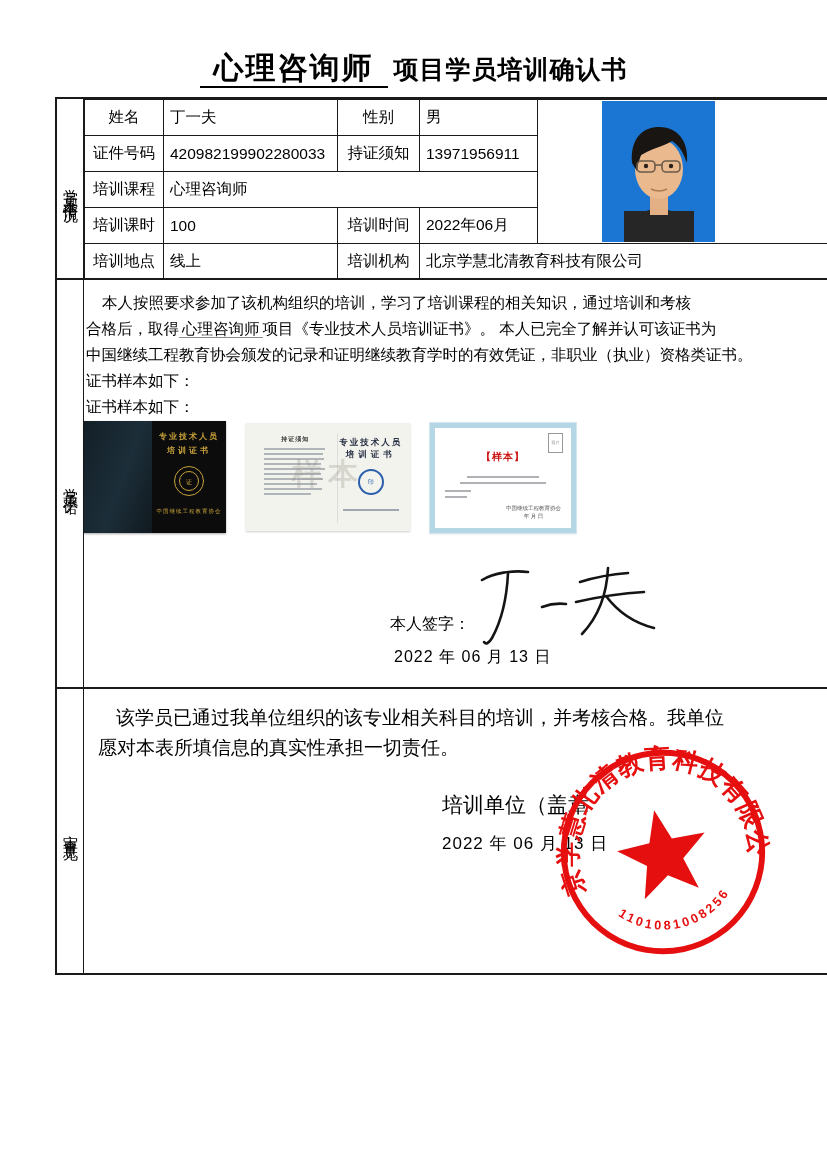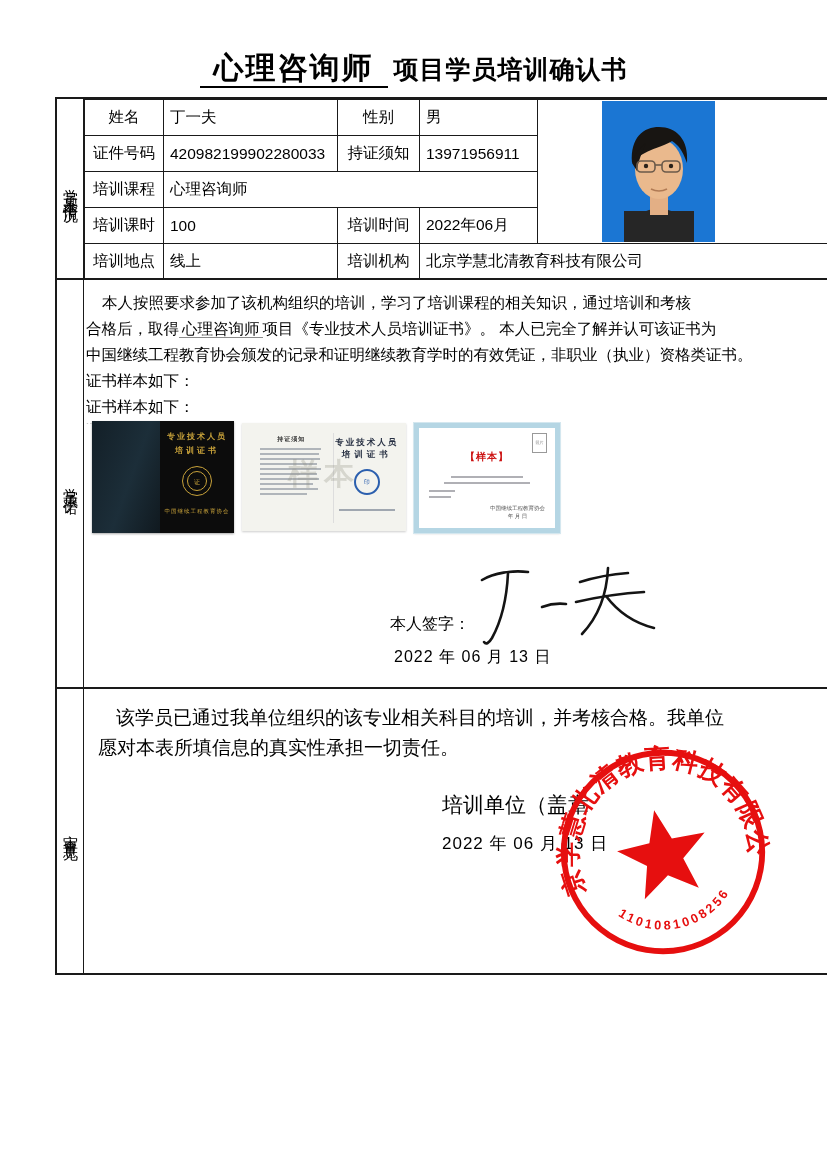--- a/index.html
+++ b/index.html
@@ -30,21 +30,21 @@
   table.basic td.photocell { border-bottom:1.5px solid #1a1a1a; padding:0; vertical-align:top; }
   .photo-wrap { margin:1px 0 0 64px; width:113px; height:141px; }
 
   
   .para { position:absolute; left:0; top:10px; width:100%; font-size:15.5px; line-height:26px; }
   .pline { white-space:nowrap; padding-left:2px; }
   .indent1 { padding-left:18px; }
   .u-course { border-bottom:1.5px solid #8a8a8a; padding:0 3px; }
   .ghost { height:9px; overflow:hidden; opacity:.5; color:#444; transform:scaleY(.45); transform-origin:top left; font-size:13px; letter-spacing:2px; }
 
-  .certs { position:absolute; left:8px; top:141px; display:flex; gap:8px; }
+  .certs { position:absolute; left:0; top:141px; display:flex; gap:20px; }
   
   .cert-cover { width:142px; height:112px; display:flex; box-shadow:0 1px 2px rgba(0,0,0,.35); }
   .cover-back { width:48%; background:linear-gradient(110deg,#131f27 0%,#1c2e39 55%,#10191f 100%); }
   .cover-front { width:52%; background:#0c0c0c; color:#c8a23a; display:flex; flex-direction:column; align-items:center; padding-top:10px; }
   .cover-front .t1 { font-size:8px; letter-spacing:2px; font-weight:700; }
   .cover-front .t2 { font-size:8px; letter-spacing:3px; font-weight:700; margin-top:3px; }
   .cover-emblem { width:30px; height:30px; border:1.5px solid #c8a23a; border-radius:50%; margin-top:10px; display:flex; align-items:center; justify-content:center; }
   .cover-emblem .inner { width:20px; height:20px; border:1px solid #c8a23a; border-radius:50%; font-size:6px; color:#c8a23a; text-align:center; line-height:20px; }
   .cover-footer { font-size:5.5px; letter-spacing:1px; margin-top:12px; }
   

